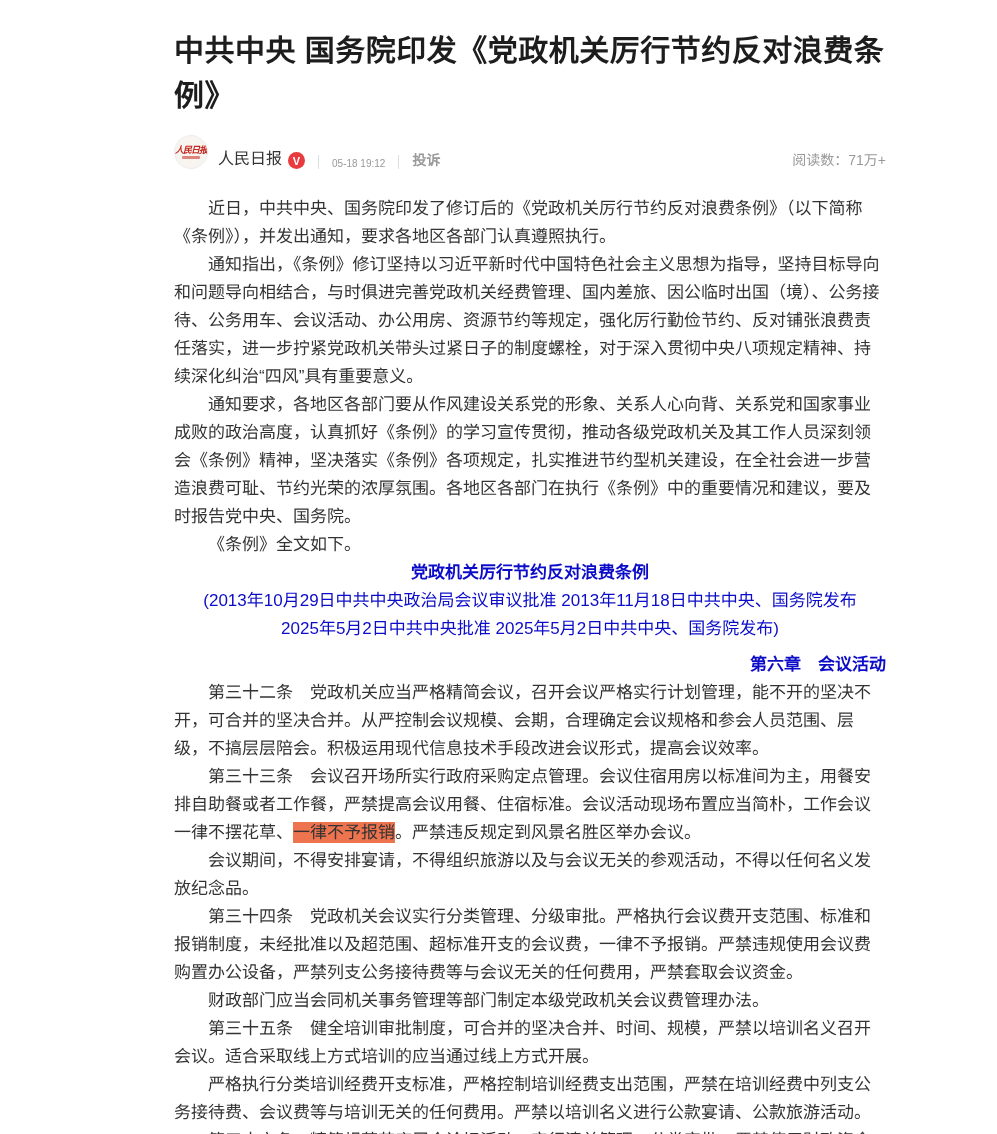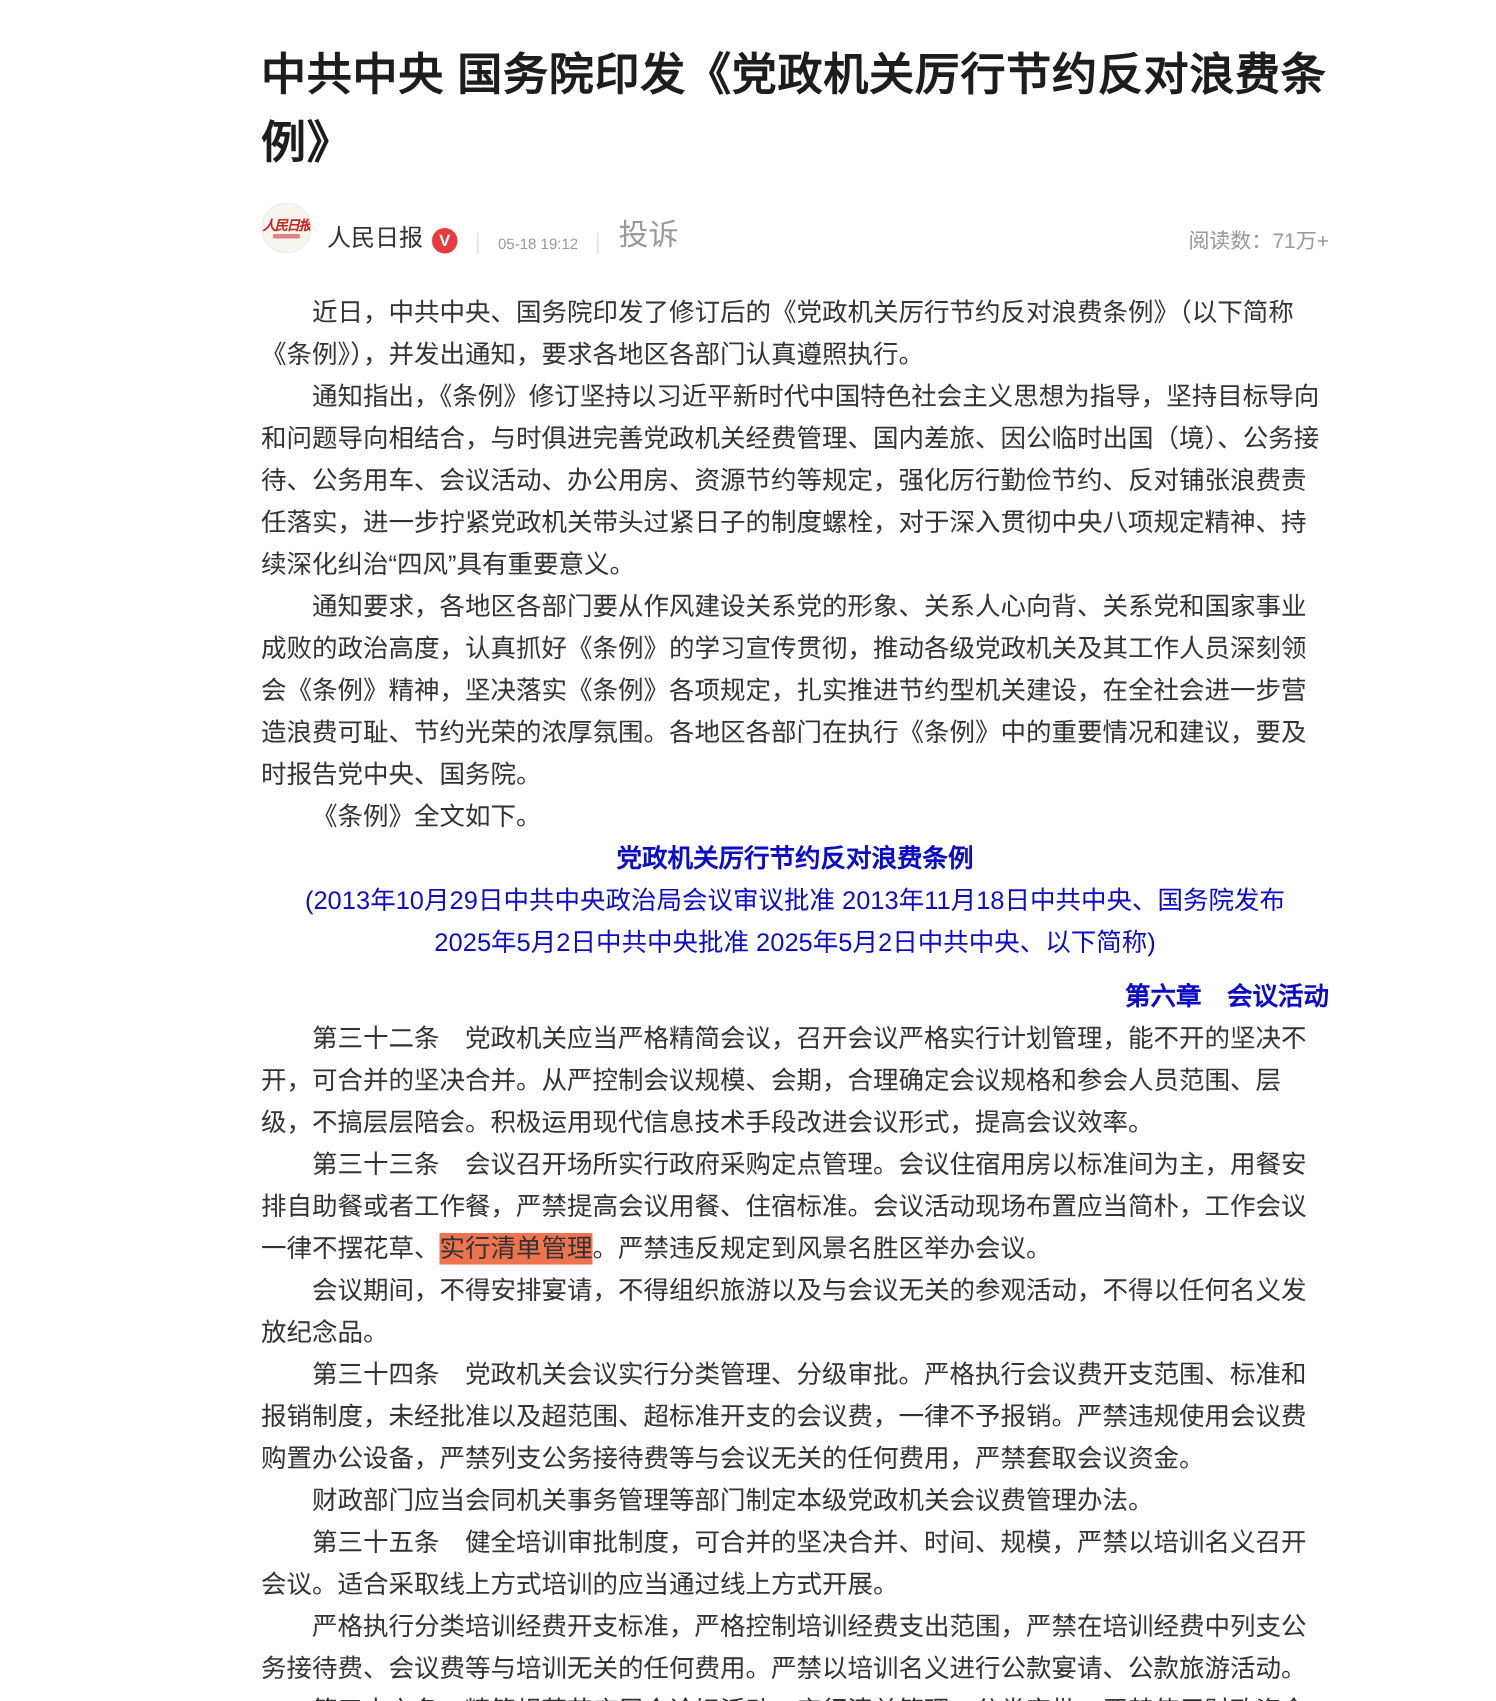--- a/index.html
+++ b/index.html
@@ -53,21 +53,21 @@
   .source-name{margin-left:10px;font-size:16px;color:var(--text-dark);cursor:pointer;}
   .v-badge{
     width:17px;height:17px;border-radius:50%;
     background:var(--badge-red);color:#fff;
     font-size:11px;font-weight:700;
     display:flex;align-items:center;justify-content:center;
     margin-left:6px;flex:0 0 auto;
   }
   .sep{width:1px;height:14px;background:#ddd;margin:0 13px;flex:0 0 auto;}
   .pub-time{font-size:10px;color:var(--meta-gray);}
-  .report-link{font-size:20px;color:var(--meta-gray);cursor:pointer;}
+  .report-link{font-size:14px;color:var(--meta-gray);cursor:pointer;font-weight:bold;}
   .byline-spacer{flex:1;}
   .read-count{font-size:14px;color:var(--meta-gray);}
   .article-body{
     margin-top:26px;
     font-size:17px;line-height:28px;color:var(--text-dark);
   }
   .article-body p{margin:0;text-indent:2em;}
   p.center{text-align:center;text-indent:0;}
   .blue{color:var(--accent-blue);text-align:right;}
   .bold{font-weight:700;}
@@ -101,27 +101,27 @@
     </div>
 
     <div class="article-body">
       <p>近日，中共中央、国务院印发了修订后的《党政机关厉行节约反对浪费条例》（以下简称《条例》），并发出通知，要求各地区各部门认真遵照执行。</p>
       <p>通知指出，《条例》修订坚持以习近平新时代中国特色社会主义思想为指导，坚持目标导向和问题导向相结合，与时俱进完善党政机关经费管理、国内差旅、因公临时出国（境）、公务接待、公务用车、会议活动、办公用房、资源节约等规定，强化厉行勤俭节约、反对铺张浪费责任落实，进一步拧紧党政机关带头过紧日子的制度螺栓，对于深入贯彻中央八项规定精神、持续深化纠治“四风”具有重要意义。</p>
       <p>通知要求，各地区各部门要从作风建设关系党的形象、关系人心向背、关系党和国家事业成败的政治高度，认真抓好《条例》的学习宣传贯彻，推动各级党政机关及其工作人员深刻领会《条例》精神，坚决落实《条例》各项规定，扎实推进节约型机关建设，在全社会进一步营造浪费可耻、节约光荣的浓厚氛围。各地区各部门在执行《条例》中的重要情况和建议，要及时报告党中央、国务院。</p>
       <p>《条例》全文如下。</p>
 
       <p class="center blue bold">党政机关厉行节约反对浪费条例</p>
       <p class="center blue">(2013年10月29日中共中央政治局会议审议批准 2013年11月18日中共中央、国务院发布</p>
-      <p class="center blue">2025年5月2日中共中央批准 2025年5月2日中共中央、以下简称)</p>
+      <p class="center blue">2025年5月2日中共中央批准 2025年5月2日中共中央、国务院发布)</p>
 
       <p class="blue bold chapter">第六章　会议活动</p>
 
       <p>第三十二条　党政机关应当严格精简会议，召开会议严格实行计划管理，能不开的坚决不开，可合并的坚决合并。从严控制会议规模、会期，合理确定会议规格和参会人员范围、层级，不搞层层陪会。积极运用现代信息技术手段改进会议形式，提高会议效率。</p>
 
-      <p><span>第三十三条　会议召开场所实行政府采购定点管理。会议住宿用房以标准间为主，用餐安排自助餐或者工作餐，严禁提高会议用餐、住宿标准。会议活动现场布置应当简朴，工作会议一律不摆花草、</span><mark class="hl">实行清单管理</mark><span>。严禁违反规定到风景名胜区举办会议。</span></p>
+      <p><span>第三十三条　会议召开场所实行政府采购定点管理。会议住宿用房以标准间为主，用餐安排自助餐或者工作餐，严禁提高会议用餐、住宿标准。会议活动现场布置应当简朴，工作会议一律不摆花草、</span><mark class="hl">一律不予报销</mark><span>。严禁违反规定到风景名胜区举办会议。</span></p>
 
       <p>会议期间，不得安排宴请，不得组织旅游以及与会议无关的参观活动，不得以任何名义发放纪念品。</p>
       <p>第三十四条　党政机关会议实行分类管理、分级审批。严格执行会议费开支范围、标准和报销制度，未经批准以及超范围、超标准开支的会议费，一律不予报销。严禁违规使用会议费购置办公设备，严禁列支公务接待费等与会议无关的任何费用，严禁套取会议资金。</p>
       <p>财政部门应当会同机关事务管理等部门制定本级党政机关会议费管理办法。</p>
       <p>第三十五条　健全培训审批制度，可合并的坚决合并、时间、规模，严禁以培训名义召开会议。适合采取线上方式培训的应当通过线上方式开展。</p>
       <p>严格执行分类培训经费开支标准，严格控制培训经费支出范围，严禁在培训经费中列支公务接待费、会议费等与培训无关的任何费用。严禁以培训名义进行公款宴请、公款旅游活动。</p>
       <p>第三十六条　精简规范节庆展会论坛活动，实行清单管理、分类审批，严禁使用财政资金举办商业性文艺晚会。</p>
     </div>
 
   </div>

